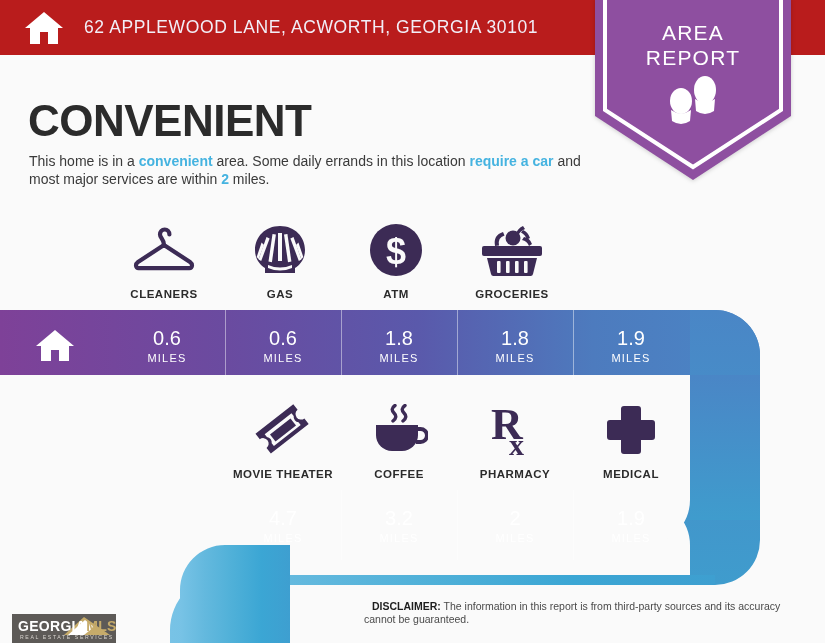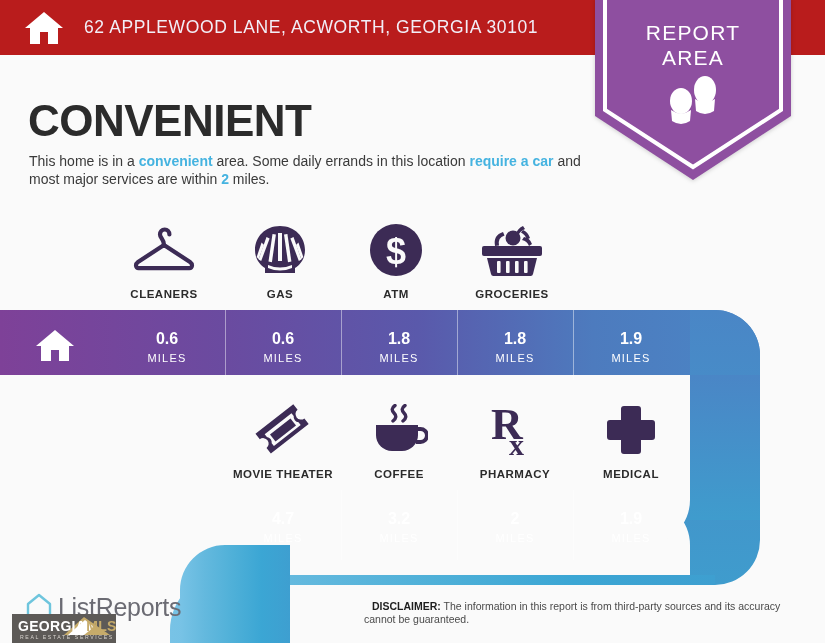--- a/index.html
+++ b/index.html
@@ -66,21 +66,21 @@
   #bar-row2{ left:225px; top:490px; }
   .bar-cell{
     width:116px; height:70px; display:flex; flex-direction:column;
     align-items:center; justify-content:center; color:#fff;
     position:relative;
   }
   .bar-cell + .bar-cell::before{
     content:""; position:absolute; left:0; top:0; width:1px; height:70px;
     background:rgba(255,255,255,.45);
   }
-  .bar-val{ font-size:16px; line-height:23px; font-weight:700; }
+  .bar-val{ font-size:20px; line-height:23px; font-weight:400; }
   .bar-unit{ font-size:11px; letter-spacing:1.2px; margin-top:2px; }
   .home-cell{ width:109px; display:flex; align-items:center; justify-content:center; }
 
   
   .lr-logo{
     position:absolute; left:24px; top:592px;
     display:flex; align-items:center;
   }
   .lr-name{ font-size:25px; color:#6b6b73; margin-left:4px; letter-spacing:-.3px; }
   .gmls{
@@ -123,22 +123,22 @@
       <path fill="#8e4fa0" d="M0 0 H196 V118 L98 182 L0 118 Z"></path>
       <path fill="none" stroke="#ffffff" stroke-width="4" d="M10 0 V112 L98 169 L186 112 V0"></path>
       <g fill="#ffffff">
         <ellipse cx="86" cy="103" rx="11" ry="13"></ellipse>
         <path d="M76 112 q10 7 20 0 l-1 11 q-9 6 -18 0 Z"></path>
         <ellipse cx="110" cy="92" rx="11" ry="14"></ellipse>
         <path d="M100 101 q10 7 20 0 l-1 12 q-9 6 -18 0 Z"></path>
       </g>
     </svg>
     <div class="badge-txt">
+      <div>AREA</div>
       <div>REPORT</div>
-      <div>AREA</div>
     </div>
   </div>
 
   <div class="title">CONVENIENT</div>
   <div class="subtitle">
     <span>This home is in a </span><span class="hl">convenient</span><span> area. Some daily errands in this location </span><span class="hl">require a car</span><span> and most major services are within </span><span class="hl">2</span><span> miles.</span>
   </div>
 
   <svg id="ribbon" viewBox="0 0 825 338" width="825" height="338">
     <defs>
@@ -328,28 +328,20 @@
     <div class="bar-cell">
       <div class="bar-val">2</div>
       <div class="bar-unit">MILES</div>
     </div>
     <div class="bar-cell">
       <div class="bar-val">1.9</div>
       <div class="bar-unit">MILES</div>
     </div>
   </div>
 
-  <div class="lr-logo">
-    <span>
-      <svg width="30" height="26" viewBox="0 0 30 26">
-        <path fill="none" stroke="#6ec5dd" stroke-width="2.4" stroke-linejoin="round" d="M4 24 V12 L15 3 L26 12 V24"></path>
-      </svg>
-    </span>
-    <span class="lr-name">ListReports</span>
-  </div>
 
   <div class="gmls">
     <svg class="gmls-roof" width="46" height="20" viewBox="0 0 46 20">
       <path fill="#c6ab6a" d="M0 20 L20 2 L46 20 Z"></path>
       <path fill="#ffffff" d="M4 20 L21 5 L30 12 L20 20 Z"></path>
     </svg>
     <div class="gmls-row1"><span>GEORGIA</span><span class="mls">MLS</span></div>
     <div class="gmls-row2">REAL ESTATE SERVICES</div>
   </div>
 

